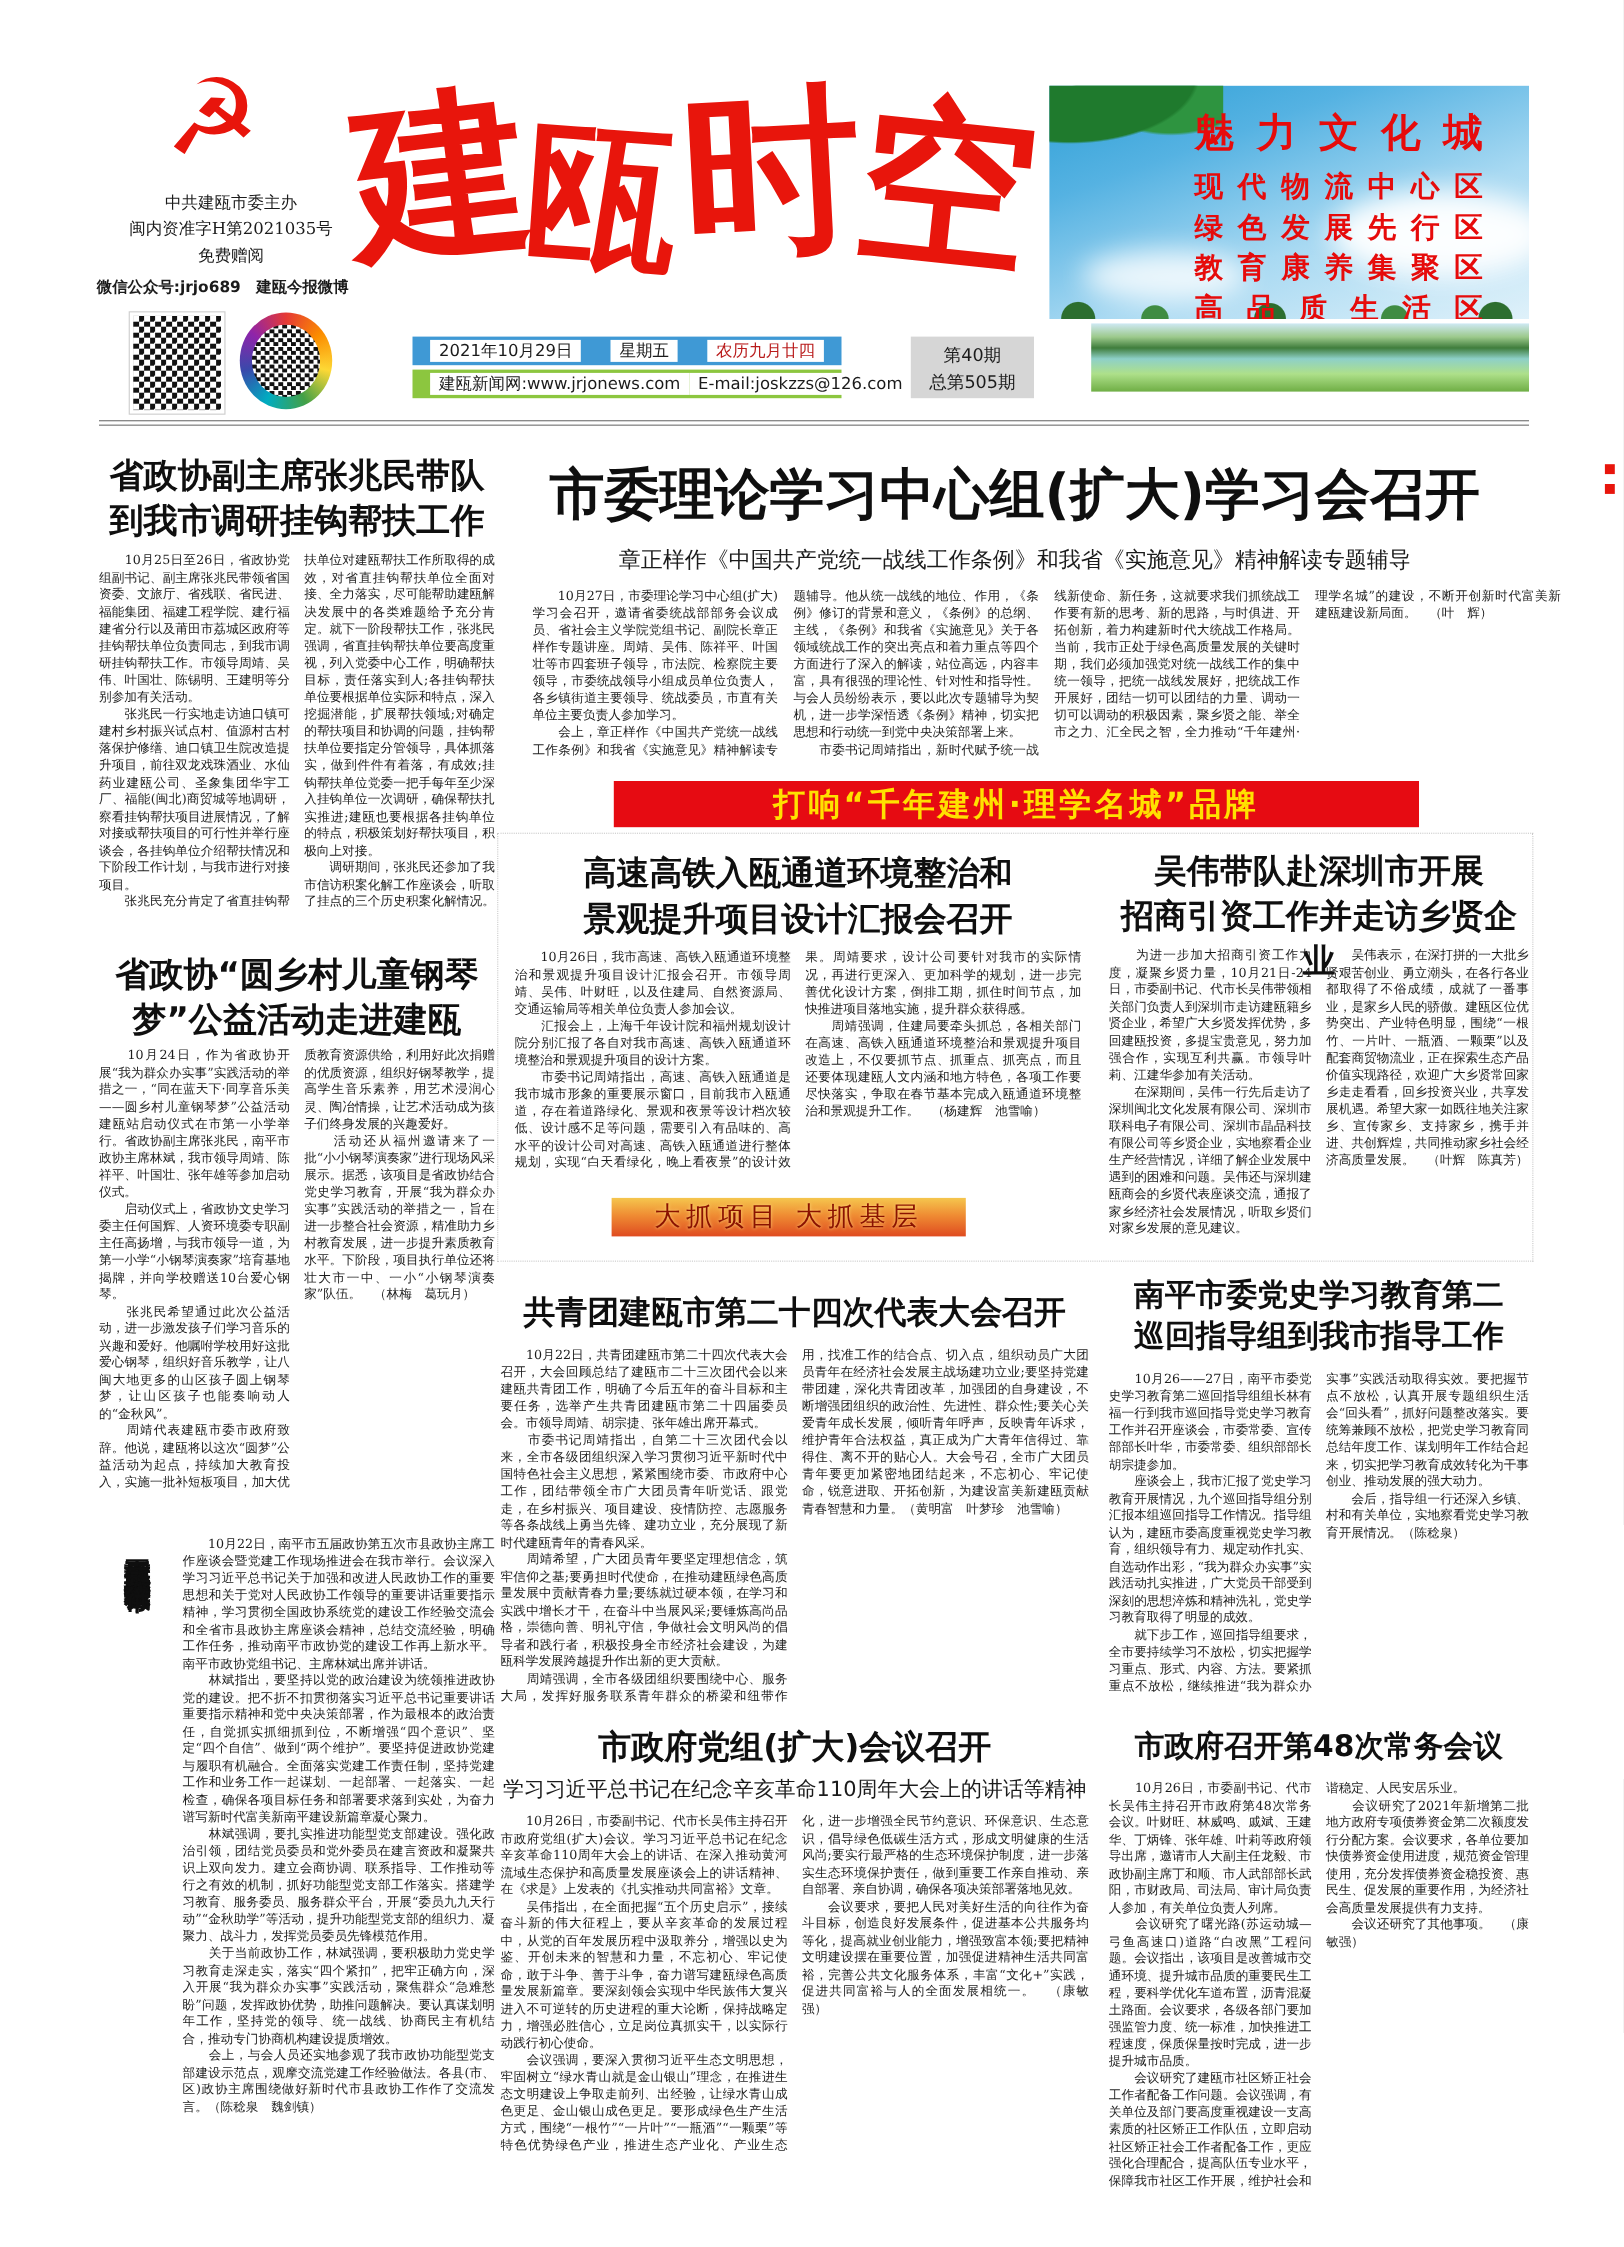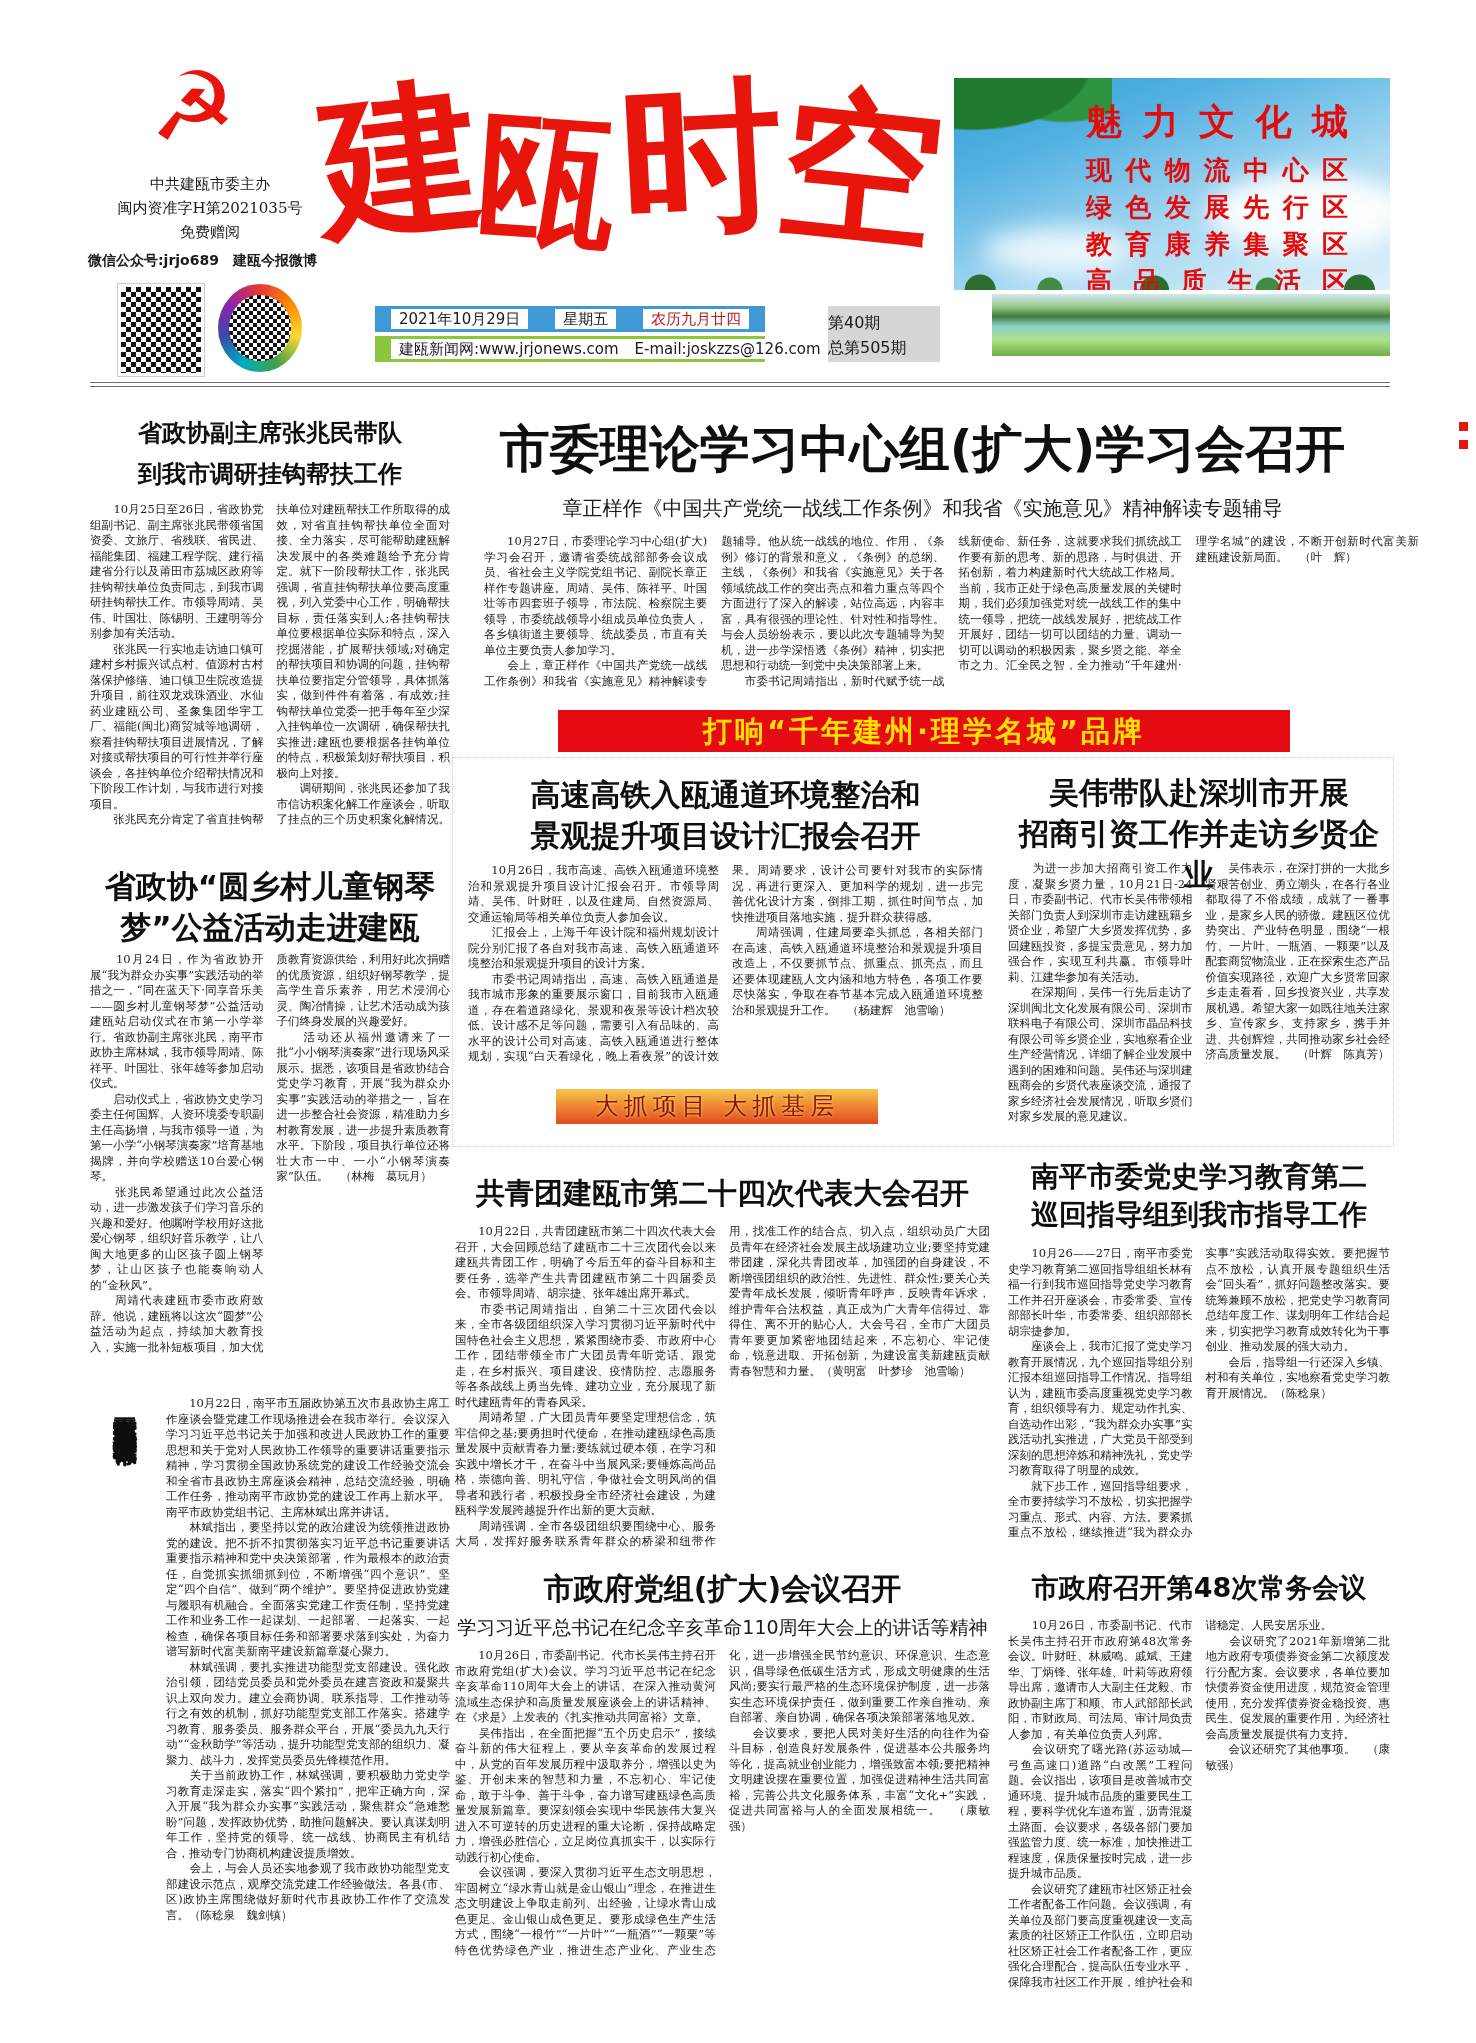--- a/index.html
+++ b/index.html
@@ -43,32 +43,32 @@
   .promo-line { font-size:26px; line-height:37px; text-align-last:justify; text-align:justify; }
   .promo2 { left:992px; top:294px; width:398px; height:62px;
            background:linear-gradient(180deg,#cfe9f4 0%,#9cc98b 20%,#3f7d3c 36%,#8ed0c8 52%,#aee08a 74%,#6fae45 100%); }
 
   
   .bar { left:375px; width:390px; height:26px; display:flex; align-items:center; justify-content:space-between; padding:0 16px; box-sizing:border-box; }
   .bar-blue { top:306px; background:#3f99d5; }
   .bar-green { top:336px; background:#8cc63f; }
   .bar .chip { background:#fff; font-size:15px; line-height:20px; padding:0 8px; white-space:nowrap; font-family:"DejaVu Sans",sans-serif; }
   .chip.red { color:#b91c1c; }
-  .issue { left:828px; top:306px; width:112px; height:56px; background:#d6d6d6; text-align:left; font-size:16px; line-height:25px; padding-top:4px; box-sizing:border-box; font-family:"DejaVu Sans",sans-serif; }
+  .issue { left:828px; top:306px; width:112px; height:56px; background:#d6d6d6; text-align:center; font-size:16px; line-height:25px; padding-top:4px; box-sizing:border-box; font-family:"DejaVu Sans",sans-serif; }
 
   .rule { left:90px; top:382px; width:1300px; height:3px; border-top:1px solid #6e6e6e; border-bottom:1px solid #6e6e6e; }
   .print-mark { width:9px; height:9px; background:#e8150c; }
 
   
   .h1 { font-family:"DejaVu Sans",sans-serif; font-weight:bold; color:#0f0f0f; text-align:center; }
   .body { font-size:11.5px; line-height:15.5px; text-align:justify; white-space:pre-line; overflow:hidden; color:#1c1c1c; column-fill:auto; }
   .cols2 { column-count:2; column-gap:13px; }
   .cols4 { column-count:4; column-gap:14px; }
 
-  #a1-title { left:90px; top:413px; width:360px; font-size:24px; line-height:41px; }
+  #a1-title { left:90px; top:413px; width:360px; font-size:31px; line-height:41px; }
   #a1-body  { left:90px; top:502px; width:360px; height:332px; }
 
   #main-title { left:455px; top:420px; width:935px; font-size:50px; line-height:58px; }
   #main-sub   { left:455px; top:494px; width:935px; font-size:20px; line-height:28px; text-align:center; font-family:"DejaVu Sans",sans-serif; }
   #main-body  { left:455px; top:534px; width:935px; height:160px;margin-left:29px; }
 
   #brand-banner { left:558px; top:710px; width:732px; height:42px; background:#e60b12; color:#ffe100;
                   font-family:"DejaVu Sans",sans-serif; font-weight:bold; font-size:29px; line-height:42px; letter-spacing:3px; text-align:center; }
 
   #dotted-box { left:452px; top:757px; width:940px; height:388px; border:1px dotted #c9c9c9; }

